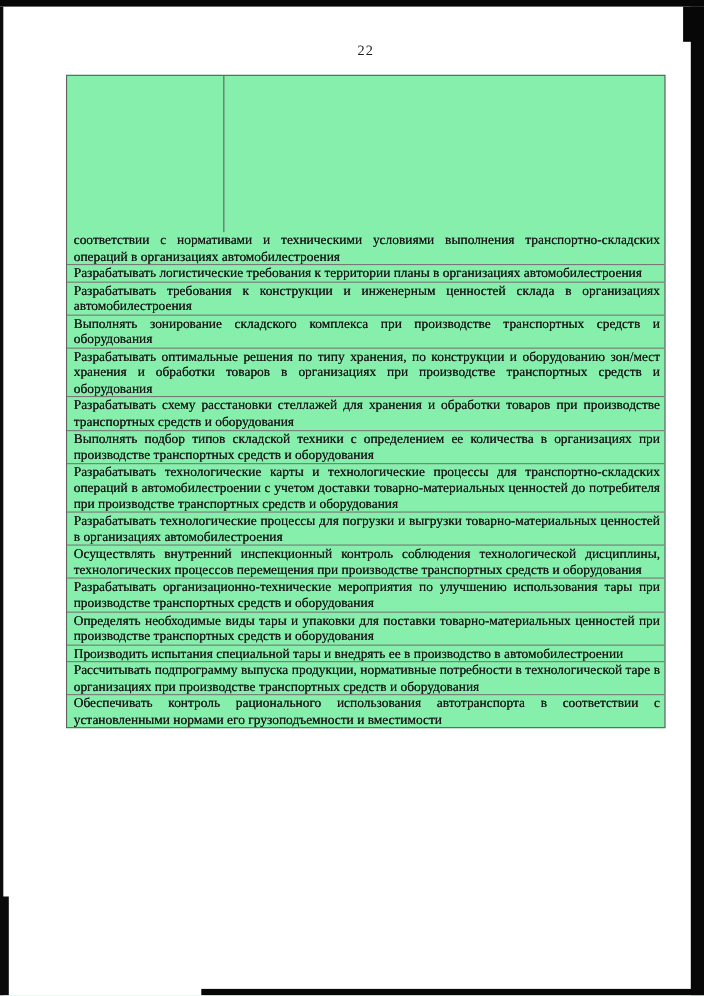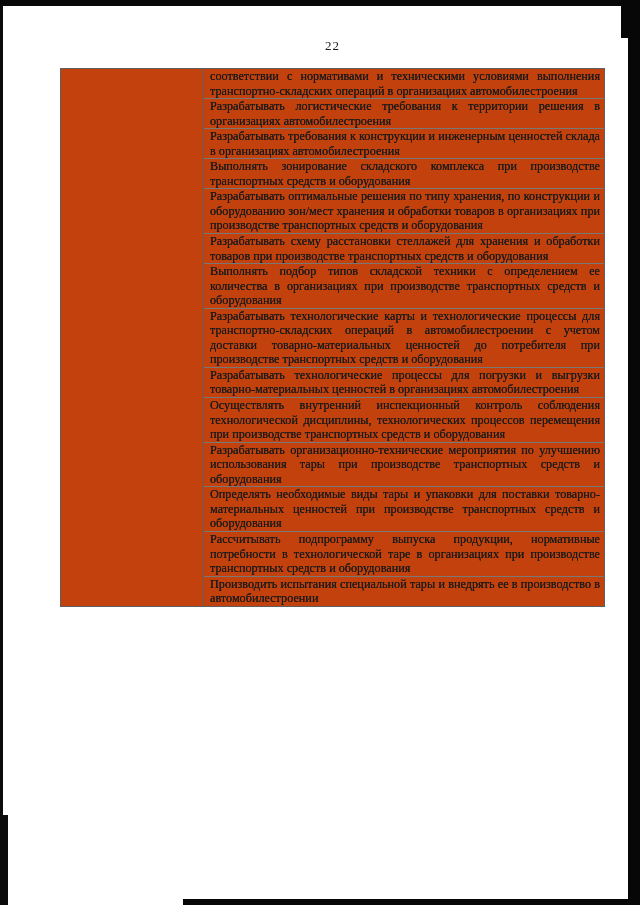--- a/index.html
+++ b/index.html
@@ -67,21 +67,22 @@
   }
 
   
   .doc-table {
     position: absolute;
     left: 60px;
     top: 68px;
     width: 543px;
     display: flex;
     border: 1px solid #5f5f5f;
-    background: #c2410c;
+    background: #86efac;
+    flex-direction: column;
   }
   .col-left {
     width: 142px;
     flex: 0 0 142px;
     border-right: 1px solid #5f5f5f;
   }
   .col-right {
     flex: 1 1 auto;
     display: flex;
     flex-direction: column;
@@ -111,29 +112,30 @@
   <div class="scan-line-left-bottom"></div>
   <div class="scan-bar-bottom"></div>
 
   <div class="page-number">22</div>
 
   <div class="doc-table">
     <div class="col-left"></div>
     <div class="col-right">
 
     <div class="row">соответствии с нормативами и техническими условиями выполнения транспортно-складских операций в организациях автомобилестроения</div>
-        <div class="row">Разрабатывать логистические требования к территории решения в организациях автомобилестроения</div>
+        <div class="row">Разрабатывать логистические требования к территории планы в организациях автомобилестроения</div>
         <div class="row">Разрабатывать требования к конструкции и инженерным ценностей склада в организациях автомобилестроения</div>
         <div class="row">Выполнять зонирование складского комплекса при производстве транспортных средств и оборудования</div>
         <div class="row">Разрабатывать оптимальные решения по типу хранения, по конструкции и оборудованию зон/мест хранения и обработки товаров в организациях при производстве транспортных средств и оборудования</div>
         <div class="row">Разрабатывать схему расстановки стеллажей для хранения и обработки товаров при производстве транспортных средств и оборудования</div>
         <div class="row">Выполнять подбор типов складской техники с определением ее количества в организациях при производстве транспортных средств и оборудования</div>
         <div class="row">Разрабатывать технологические карты и технологические процессы для транспортно-складских операций в автомобилестроении с учетом доставки товарно-материальных ценностей до потребителя при производстве транспортных средств и оборудования</div>
         <div class="row">Разрабатывать технологические процессы для погрузки и выгрузки товарно-материальных ценностей в организациях автомобилестроения</div>
         <div class="row">Осуществлять внутренний инспекционный контроль соблюдения технологической дисциплины, технологических процессов перемещения при производстве транспортных средств и оборудования</div>
         <div class="row">Разрабатывать организационно-технические мероприятия по улучшению использования тары при производстве транспортных средств и оборудования</div>
         <div class="row">Определять необходимые виды тары и упаковки для поставки товарно-материальных ценностей при производстве транспортных средств и оборудования</div>
+        <div class="row">Производить испытания специальной тары и внедрять ее в производство в автомобилестроении</div>
         <div class="row">Рассчитывать подпрограмму выпуска продукции, нормативные потребности в технологической таре в организациях при производстве транспортных средств и оборудования</div>
-        <div class="row">Производить испытания специальной тары и внедрять ее в производство в автомобилестроении</div>
+        <div class="row">Обеспечивать контроль рационального использования автотранспорта в соответствии с установленными нормами его грузоподъемности и вместимости</div>
       </div>
   </div>
 
 </div>
 
 </body></html>

